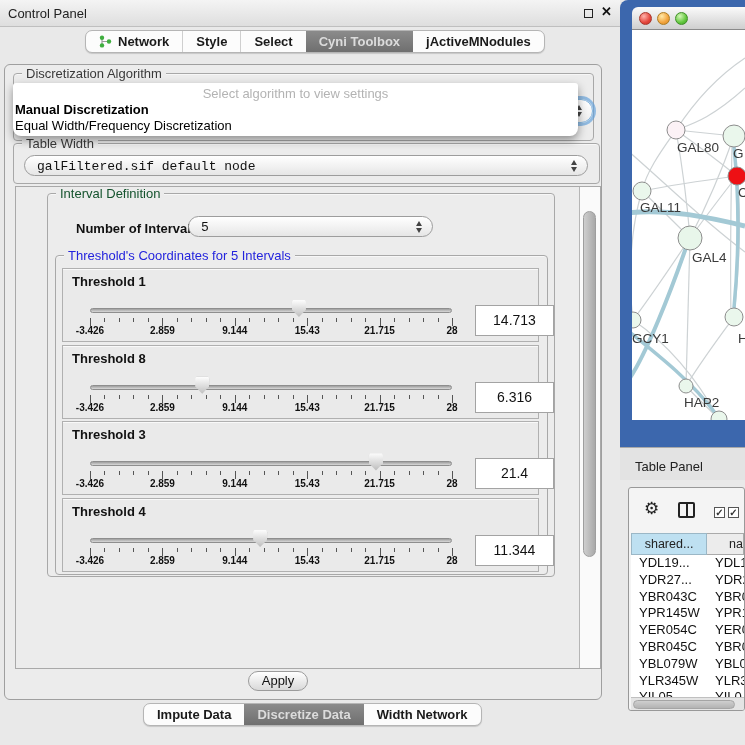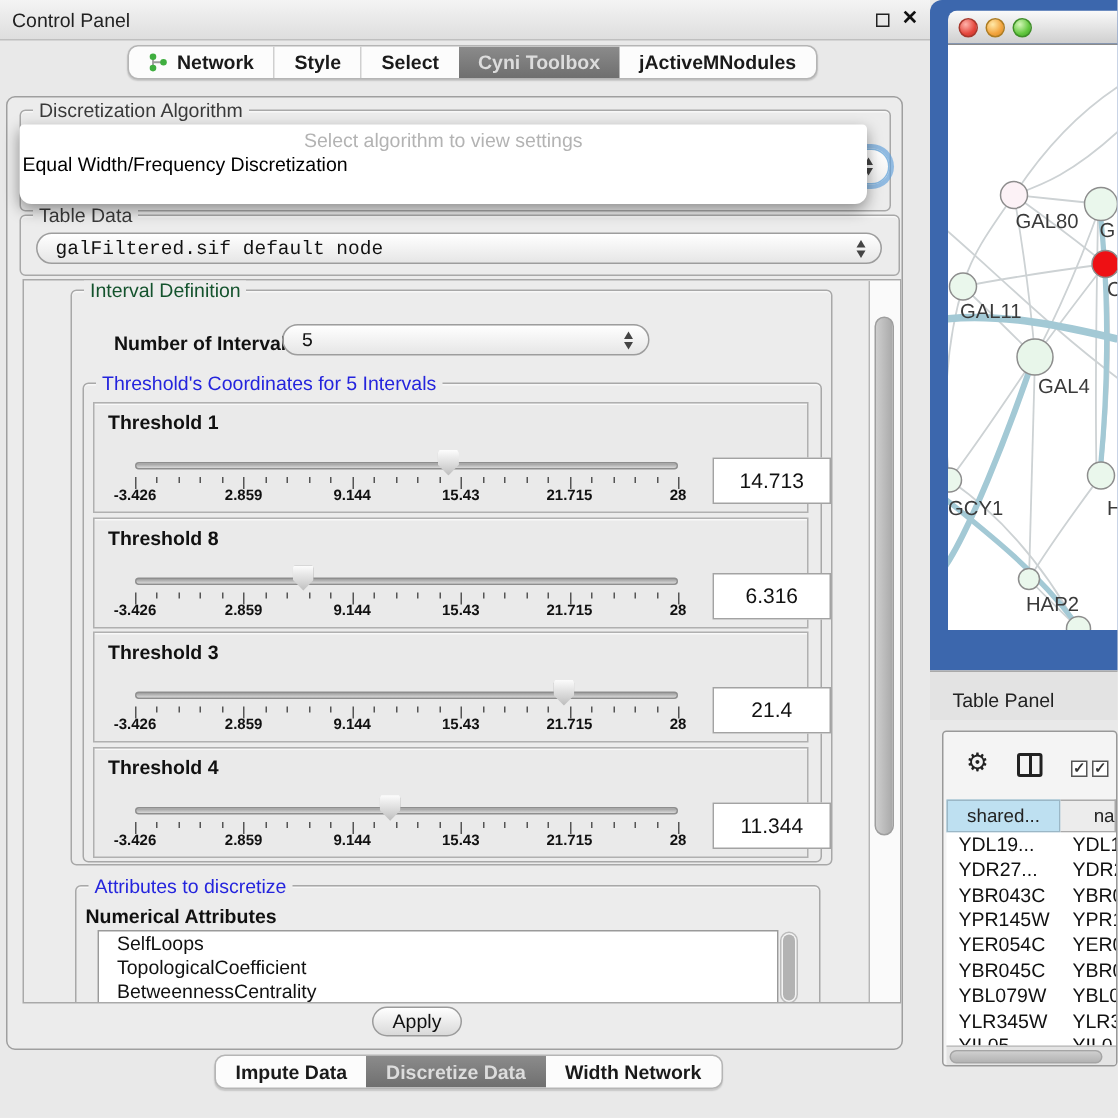--- a/index.html
+++ b/index.html
@@ -181,26 +181,27 @@
   <div class="groupbox" id="da-group">
     <span class="grouptitle t-dark">Discretization Algorithm</span>
   </div>
   <div class="abs" id="da-combo">
     <span class="stepper"></span>
   </div>
 
   <div class="abs" id="algo-popup">
     <div id="popup-hint">Select algorithm to view settings</div>
     <div id="popup-items">
+        <div class="popup-item bold">Manual Discretization</div>
         <div class="popup-item">Equal Width/Frequency Discretization</div>
       </div>
   </div>
 
   <div class="groupbox" id="td-group">
-    <span class="grouptitle t-dark">Table Data</span>
+    <span class="grouptitle t-dark">Table Width</span>
     <div class="combo" id="td-combo">
       <span class="val">galFiltered.sif default node</span>
       <span class="stepper"></span>
     </div>
   </div>
 
   <div class="abs" id="scrollpanel">
 
     <div class="groupbox" id="id-group">
       <span class="grouptitle t-green">Interval Definition</span>
@@ -361,32 +362,20 @@
             <div class="tick-label" style="left: 171.8px;">9.144</div>
             <div class="tick-label" style="left: 244.2px;">15.43</div>
             <div class="tick-label" style="left: 316.6px;">21.715</div>
             <div class="tick-label" style="left: 389px;">28</div>
             <div class="th-thumb" style="left: 190.137px;"></div>
             <div class="th-value">11.344</div>
           </div>
         </div>
     </div>
 
-    <div class="groupbox" id="attr-group">
-      <span class="grouptitle t-blue">Attributes to discretize</span>
-      <span id="attr-heading">Numerical Attributes</span>
-      <div id="attr-list">
-          <div class="attr-item">SelfLoops</div>
-          <div class="attr-item">TopologicalCoefficient</div>
-          <div class="attr-item">BetweennessCentrality</div>
-        </div>
-      <div id="attr-scroll">
-        <div id="attr-thumb"></div>
-      </div>
-    </div>
 
     <div id="vscroll">
       <div id="vscroll-thumb"></div>
     </div>
   </div>
 
   <div class="abs" id="apply-btn">Apply</div>
 </div>
 
 <div class="abs" id="bottom-tabs">

